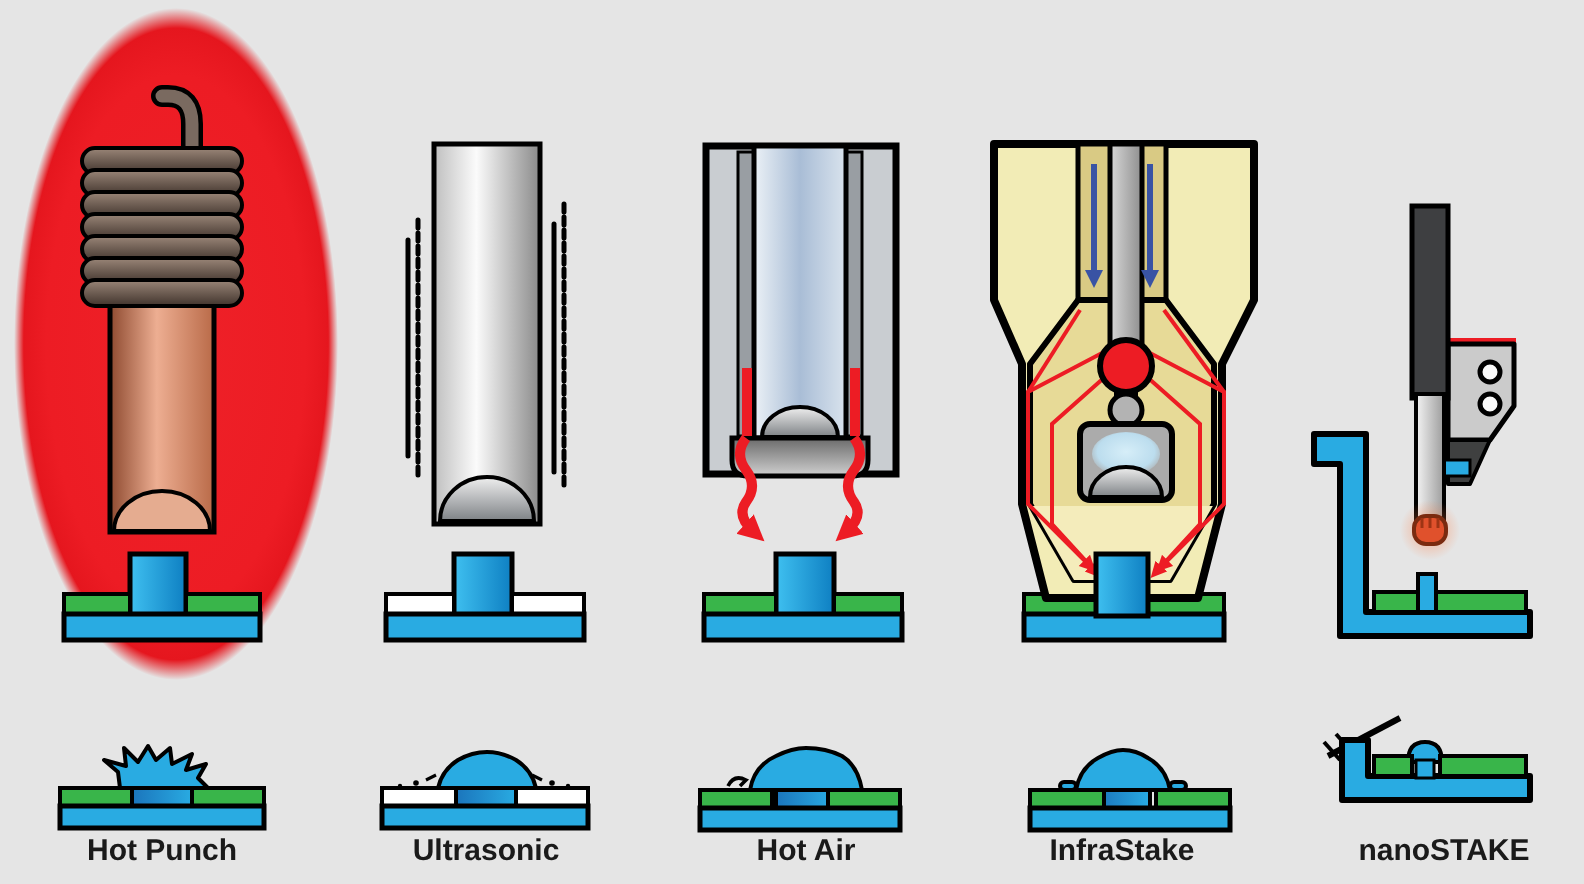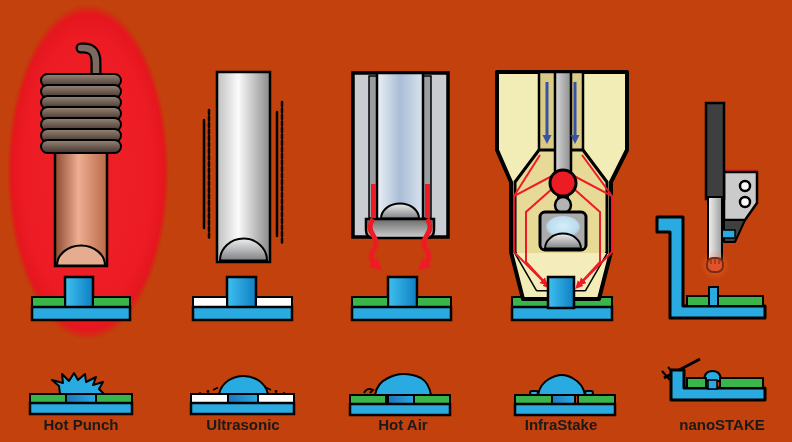--- a/index.html
+++ b/index.html
@@ -1,16 +1,16 @@
 <!DOCTYPE html>
 <html style="--highlight_red: #ED1C24; --plastic_blue: #29ABE2; --layer_green: #39B54A; --layer_white: #FFFFFF; --copper: #C87B5A; --steel_gray: #C9CDD1; --infrastake_body: #F2ECB6; --chamber_tan: #E7DA97; --air_arrow_blue: #3953A4; --ir_arrow_red: #ED1C24; --tip_orange: #E0512C; --ink: #1A1A1A;"><head>
 <meta charset="utf-8">
 <style>
   html,body{margin:0;padding:0;background:#fff;}
-  .stage{position:relative;width:792px;height:442px;background:#c2410c;overflow:hidden;
+  .stage{position:relative;width:792px;height:442px;background:#e5e5e5;overflow:hidden;
          font-family:"Liberation Sans",sans-serif;}
   svg{display:block}
   .blue{fill:var(--plastic_blue,#29ABE2)}
   .green{fill:var(--layer_green,#39B54A)}
   .whitel{fill:var(--layer_white,#ffffff)}
   .s15{stroke:#000;stroke-width:1.5}
   .s2{stroke:#000;stroke-width:2}
   .s25{stroke:#000;stroke-width:2.5}
   .s3{stroke:#000;stroke-width:3}
   .s35{stroke:#000;stroke-width:3.5}

